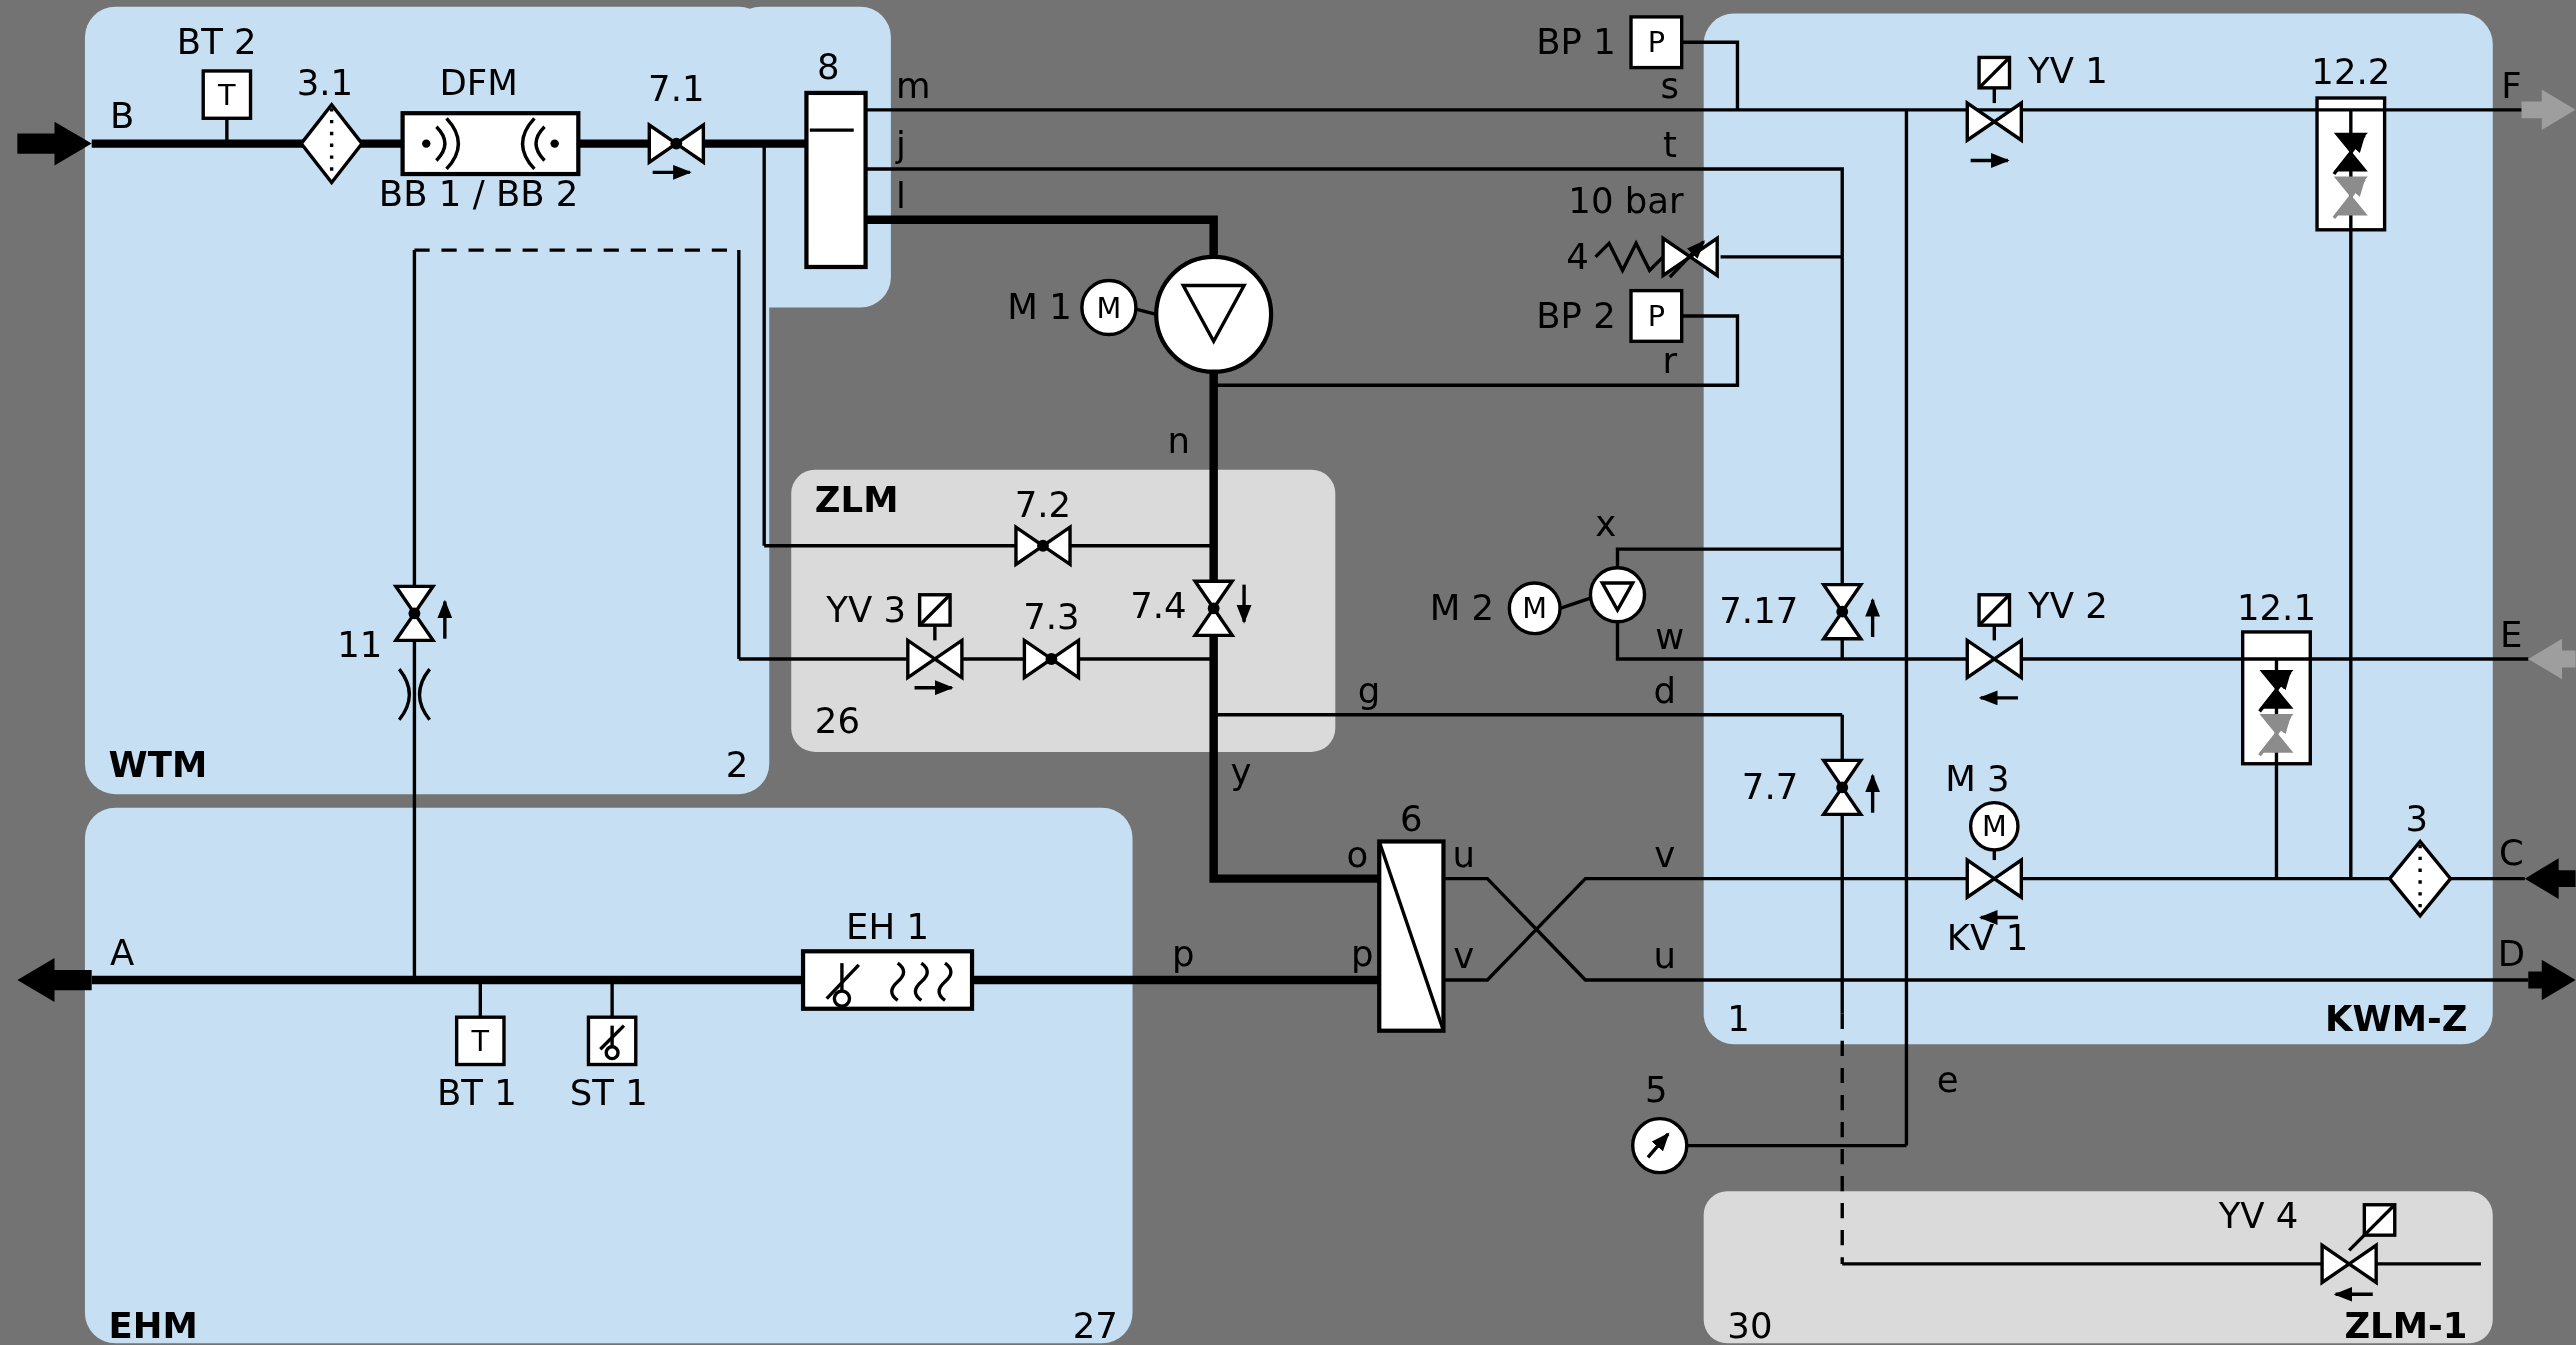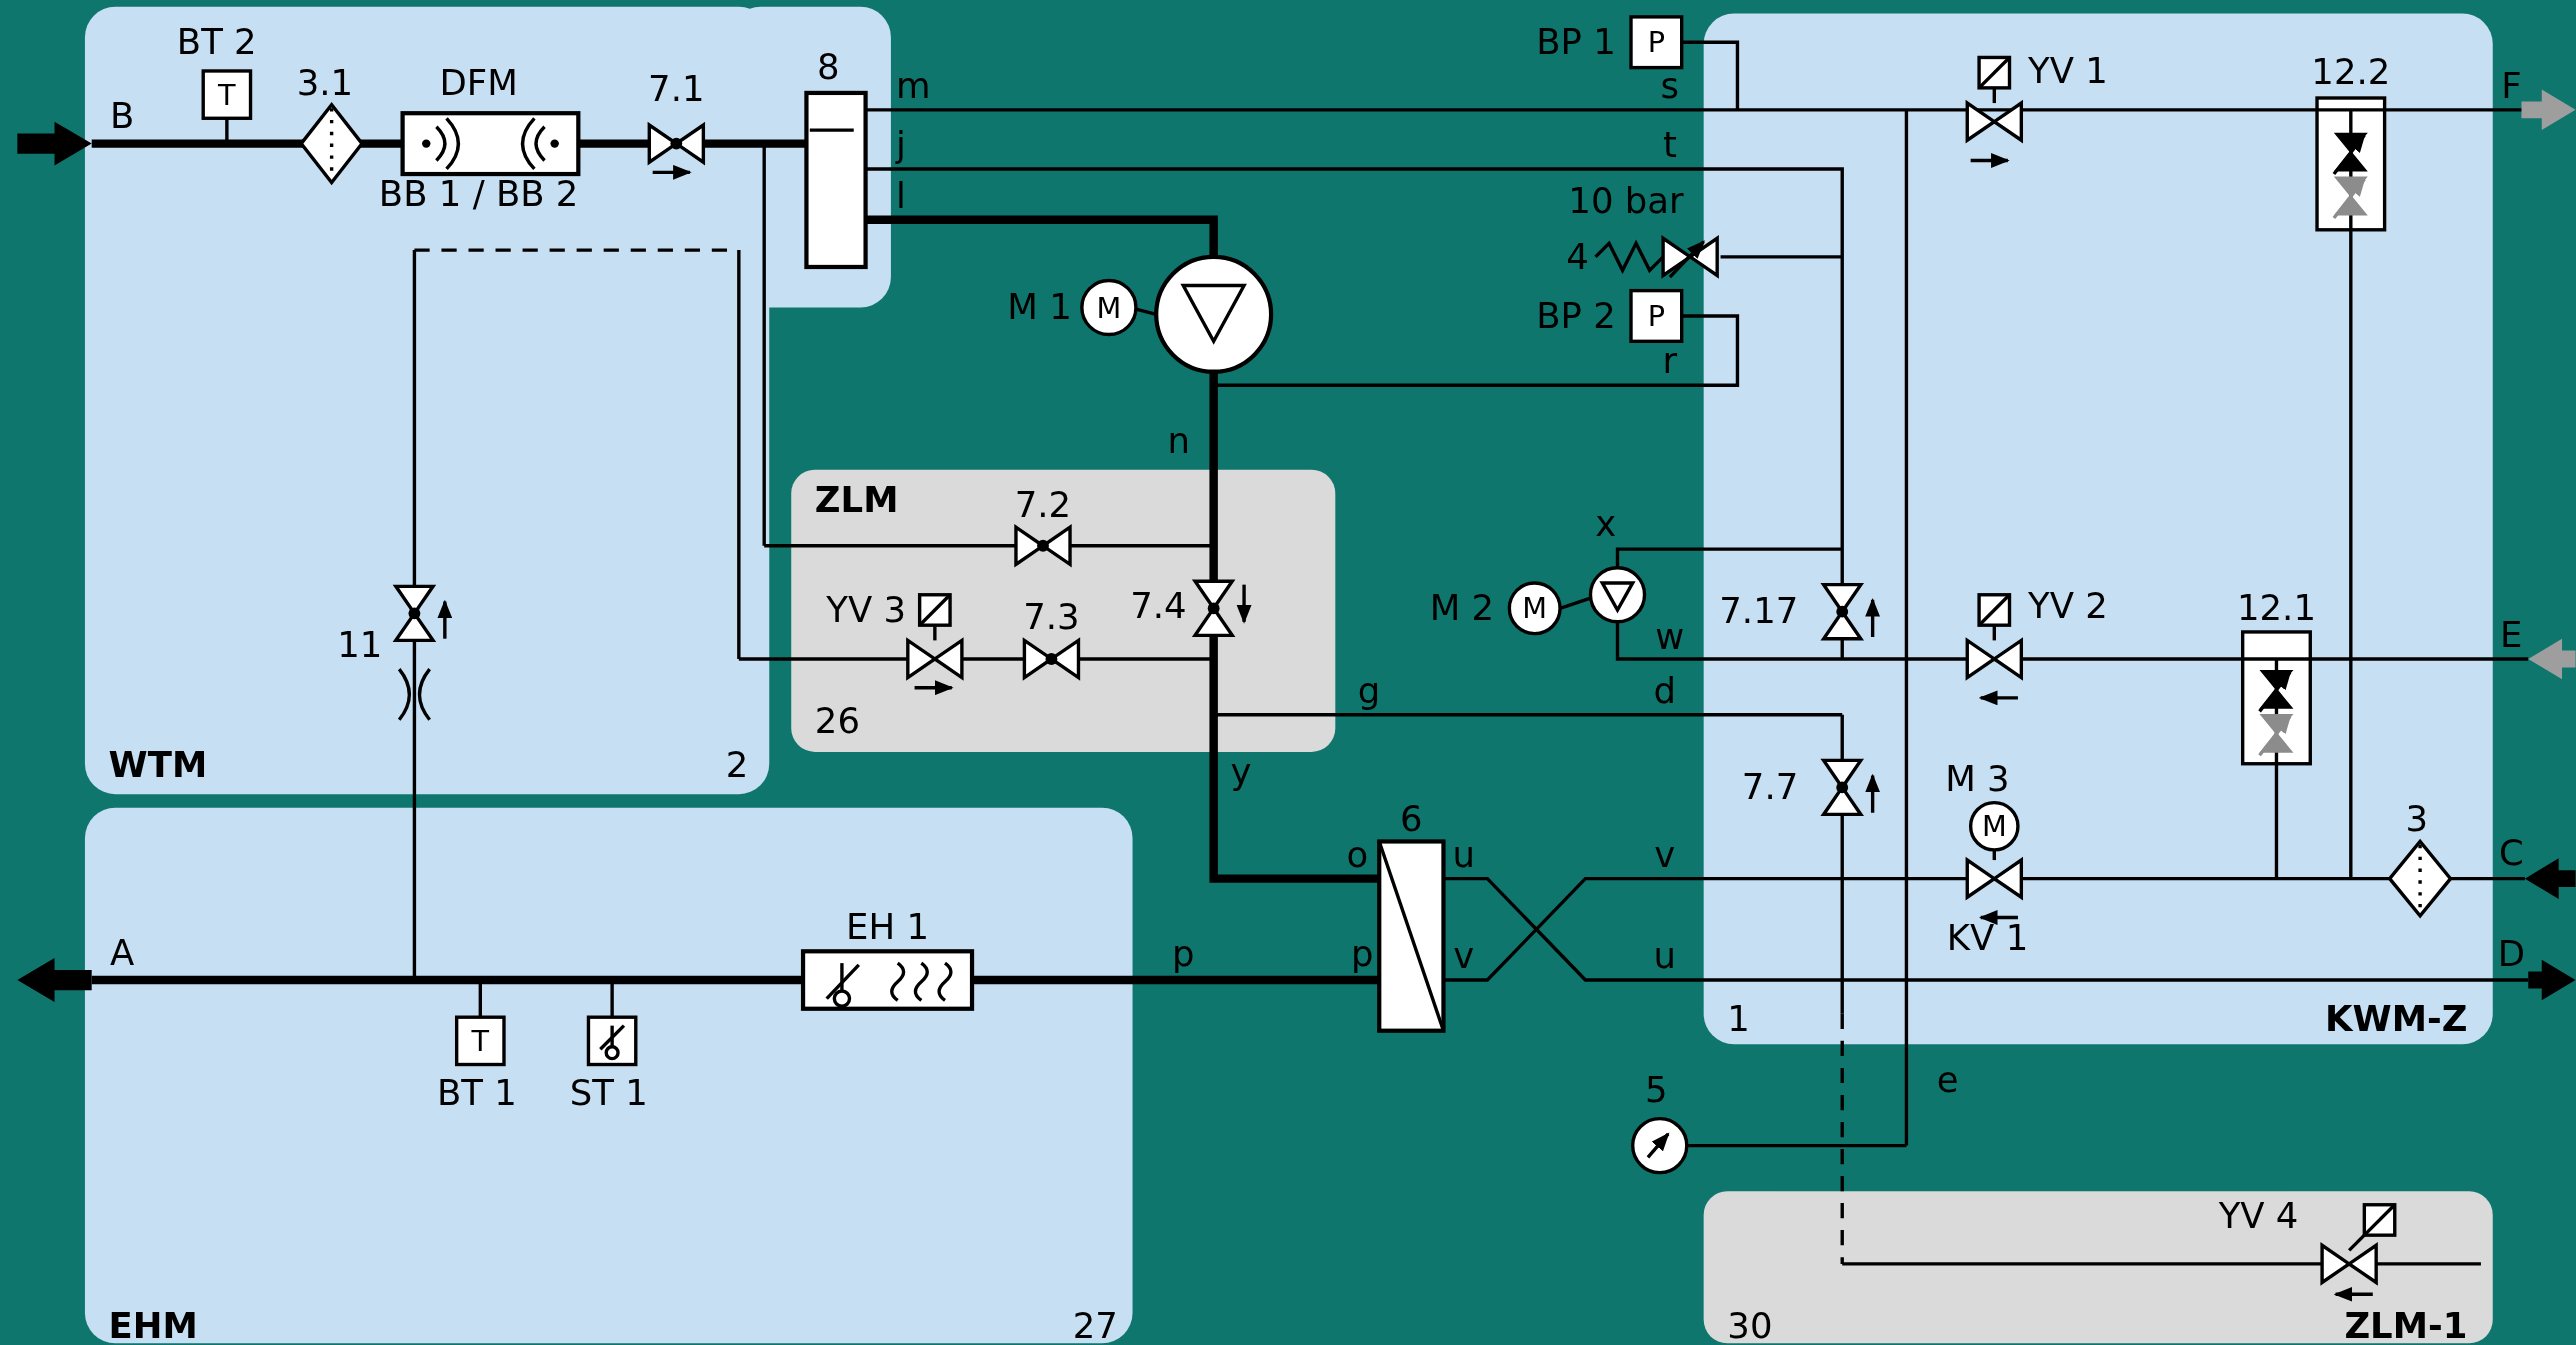--- a/index.html
+++ b/index.html
@@ -1,16 +1,16 @@
 <!DOCTYPE html>
 <html style="font-size:13.5px"><head>
 <meta charset="utf-8">
 <style>
   html,body{margin:0;padding:0;background:#fff;}
-  .stage{width:2576px;height:1345px;overflow:hidden;background:#0f766e;}
+  .stage{width:2576px;height:1345px;overflow:hidden;background:#737373;}
   svg{display:block;}
   .t  {font:21px "DejaVu Sans",sans-serif;fill:#000;}
   .tb {font:bold 21px "DejaVu Sans",sans-serif;fill:#000;}
   .ts {font:17px "DejaVu Sans",sans-serif;fill:#000;}
   .ln {stroke:#000;stroke-width:2;fill:none;}
   .lnd{stroke:#000;stroke-width:2;fill:none;stroke-dasharray:9 7;}
   .lnk{stroke:#000;stroke-width:5;fill:none;}
   .sym{fill:#fff;stroke:#000;stroke-width:2;}
   .sym3{fill:#fff;stroke:#000;stroke-width:2.5;}
   .blkv{fill:#000;stroke:#000;stroke-width:1;}

